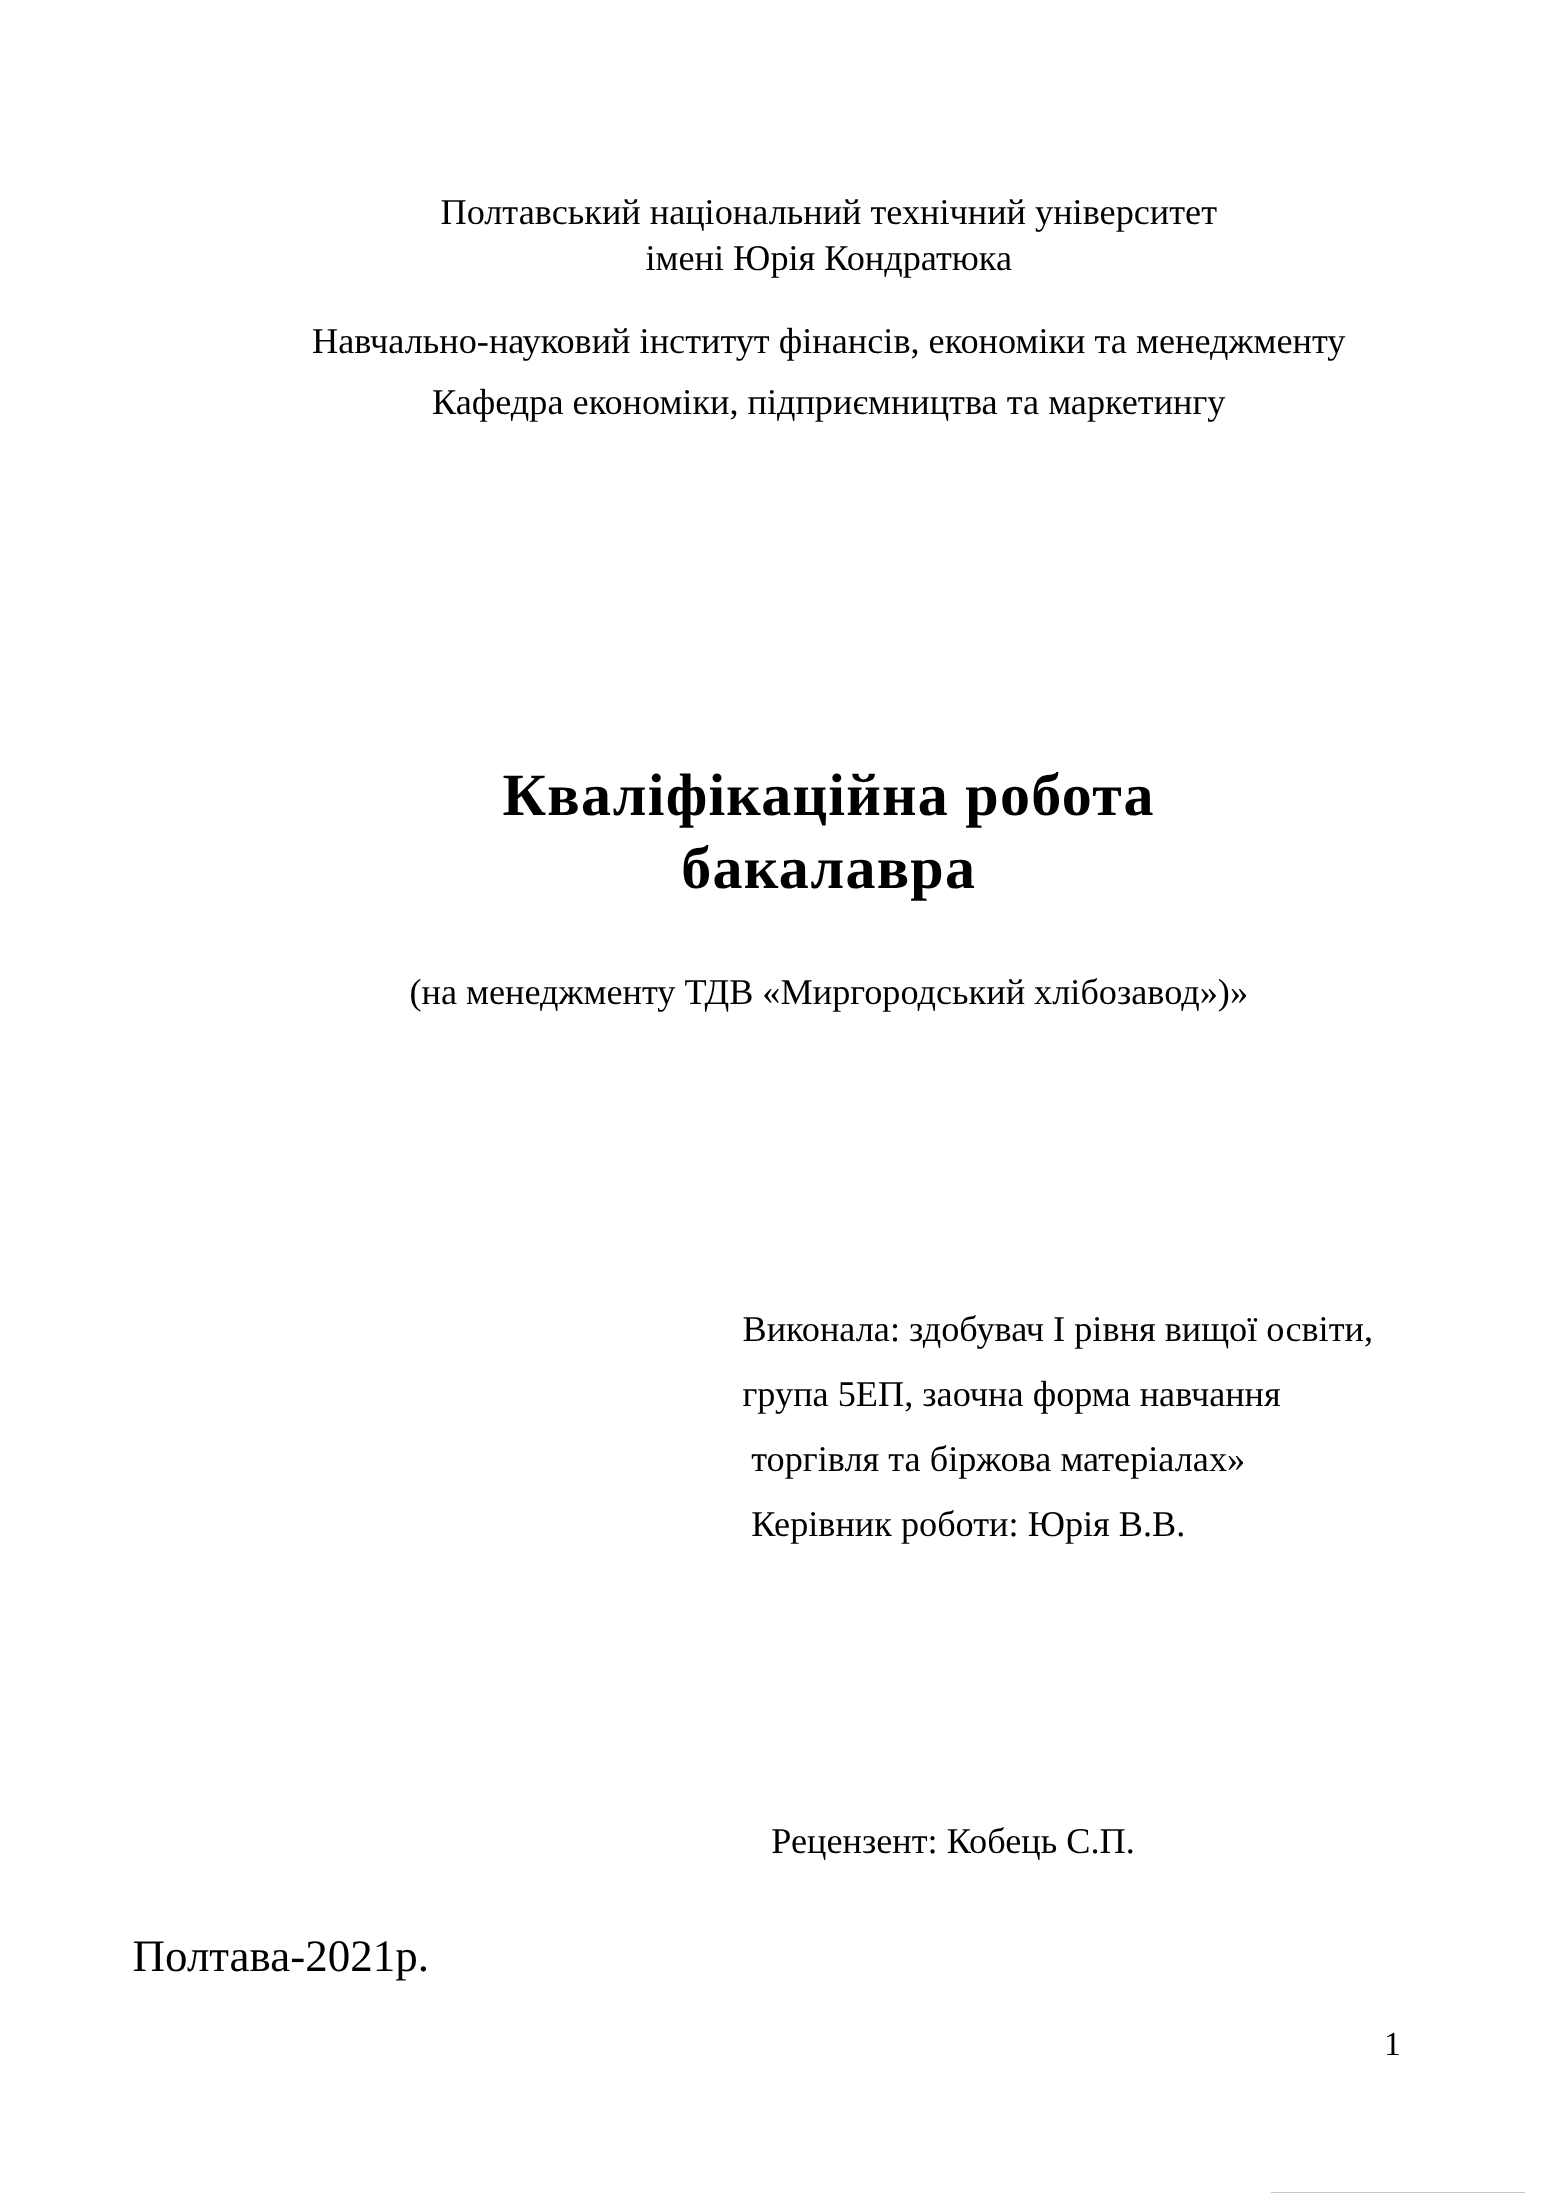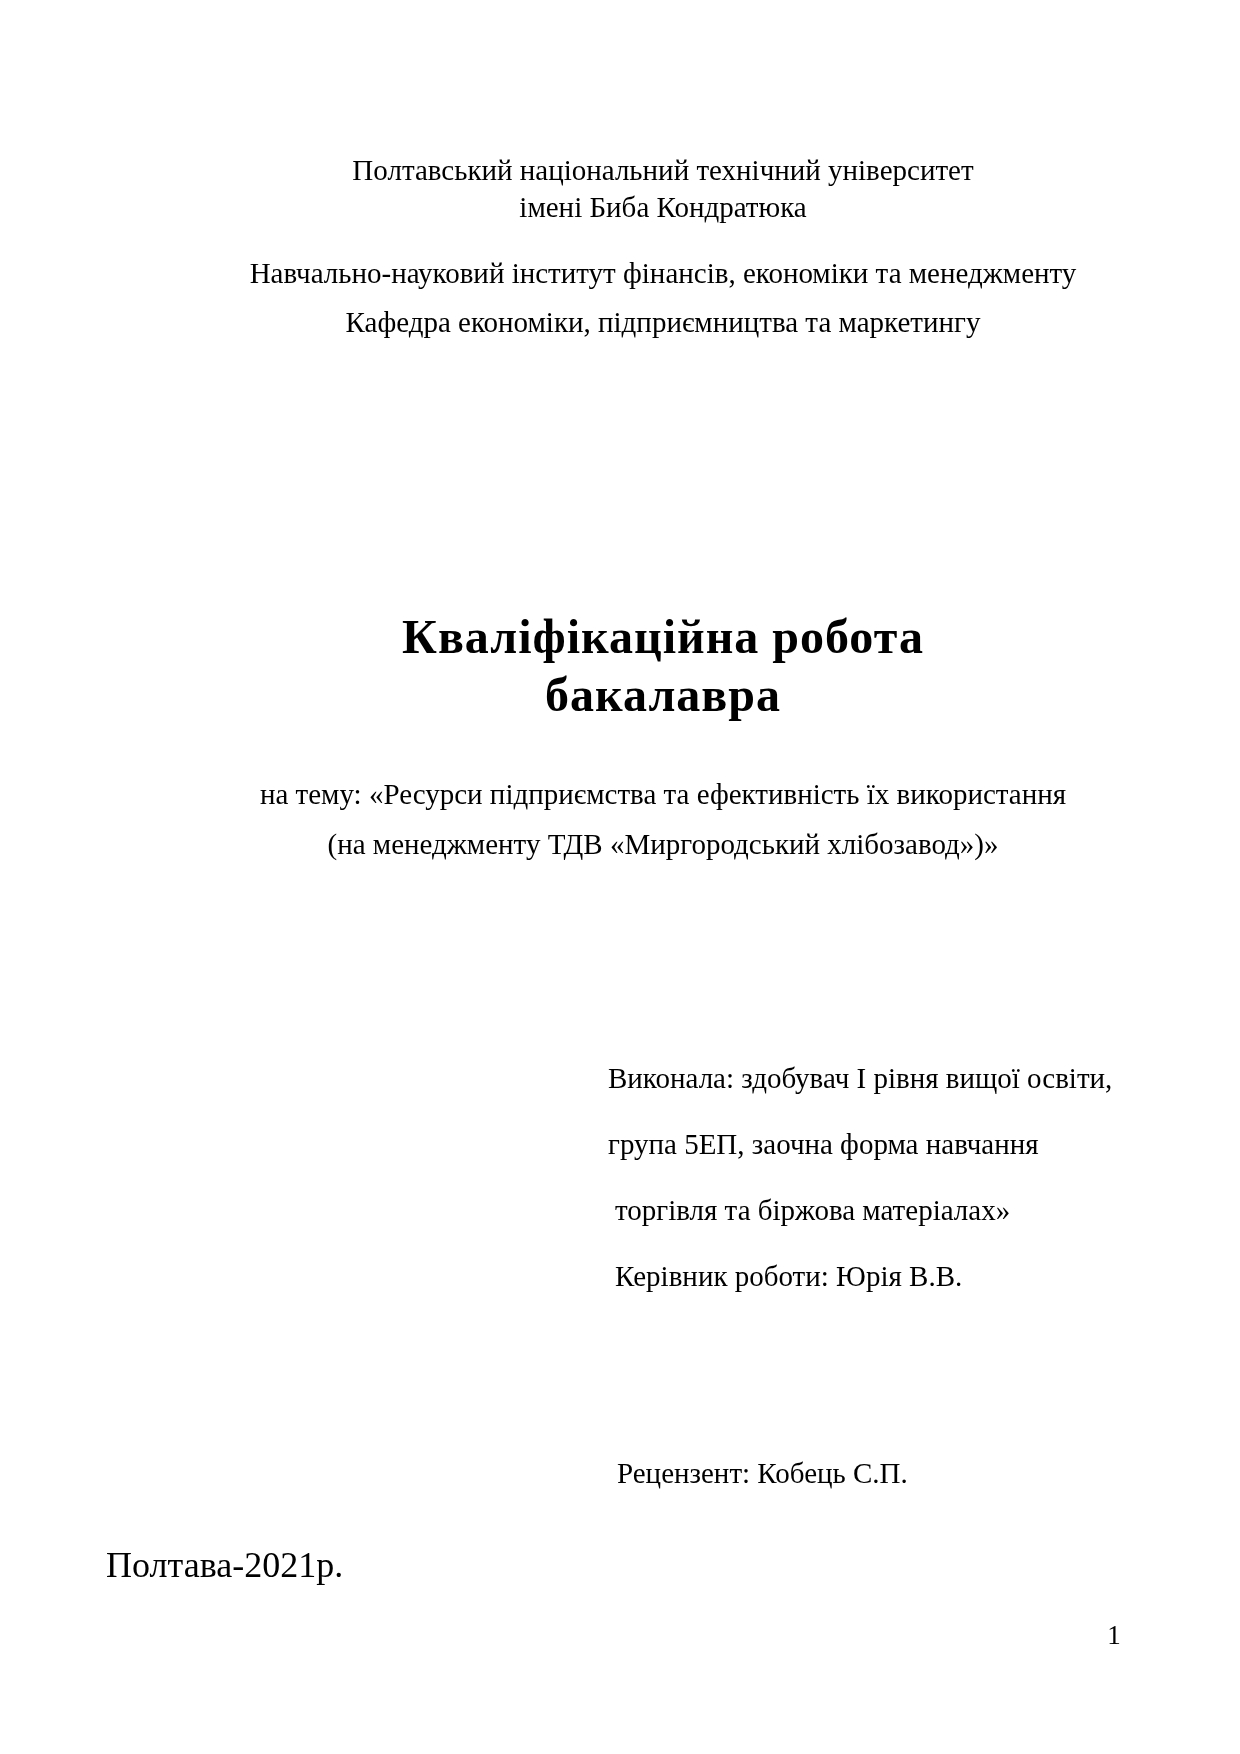--- a/index.html
+++ b/index.html
@@ -54,21 +54,21 @@
   }
 
   .performer-block {
     position: absolute;
     top: 1037px;
     left: 592px;
     font-size: 29px;
     line-height: 50px;
     text-align: left;
   }
-  .performer-block .pline { margin: 16px; }
+  .performer-block .pline { margin: 2px; }
   .performer-block .pline:nth-child(3),
   .performer-block .pline:nth-child(4) { padding-left: 7px; }
 
   .reviewer-line {
     position: absolute;
     top: 1448px;
     left: 617px;
     font-size: 29px;
     line-height: 50px;
   }
@@ -93,32 +93,31 @@
     line-height: 34px;
   }
 </style>
 </head>
 <body>
 
 <div class="page">
 
   <div class="header-block">
     <p>Полтавський національний технічний університет</p>
-    <p>імені Биба Кондратюка</p>
+    <p>імені Юрія Кондратюка</p>
     <p class="institute">Навчально-науковий інститут фінансів, економіки та менеджменту</p>
     <p class="department">Кафедра економіки, підприємництва та маркетингу</p>
   </div>
 
   <div class="title-block">
     <div>Кваліфікаційна робота</div>
     <div>бакалавра</div>
   </div>
 
   <div class="topic-block">
-    <div>на тему: «Ресурси підприємства та ефективність їх використання</div>
     <div>(на менеджменту ТДВ «Миргородський хлібозавод»)»</div>
   </div>
 
   <div class="performer-block">
     <p class="pline">Виконала: здобувач І рівня вищої освіти,</p>
     <p class="pline">група 5ЕП, заочна форма навчання</p>
     <p class="pline">торгівля та біржова матеріалах»</p>
     <p class="pline">Керівник роботи: Юрія В.В.</p>
   </div>
 

